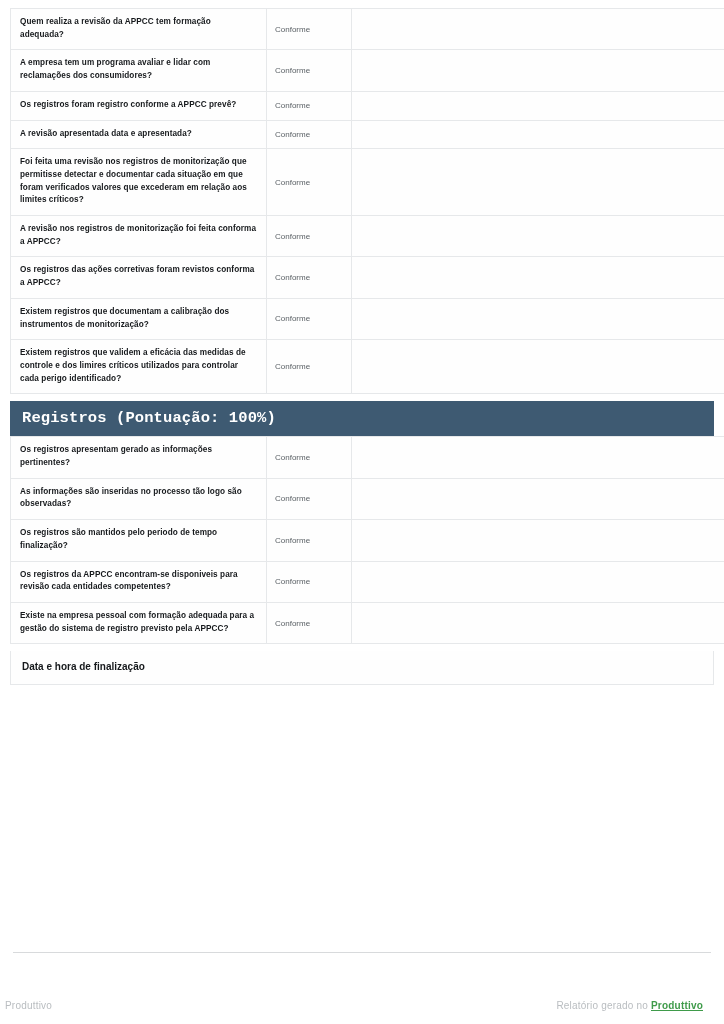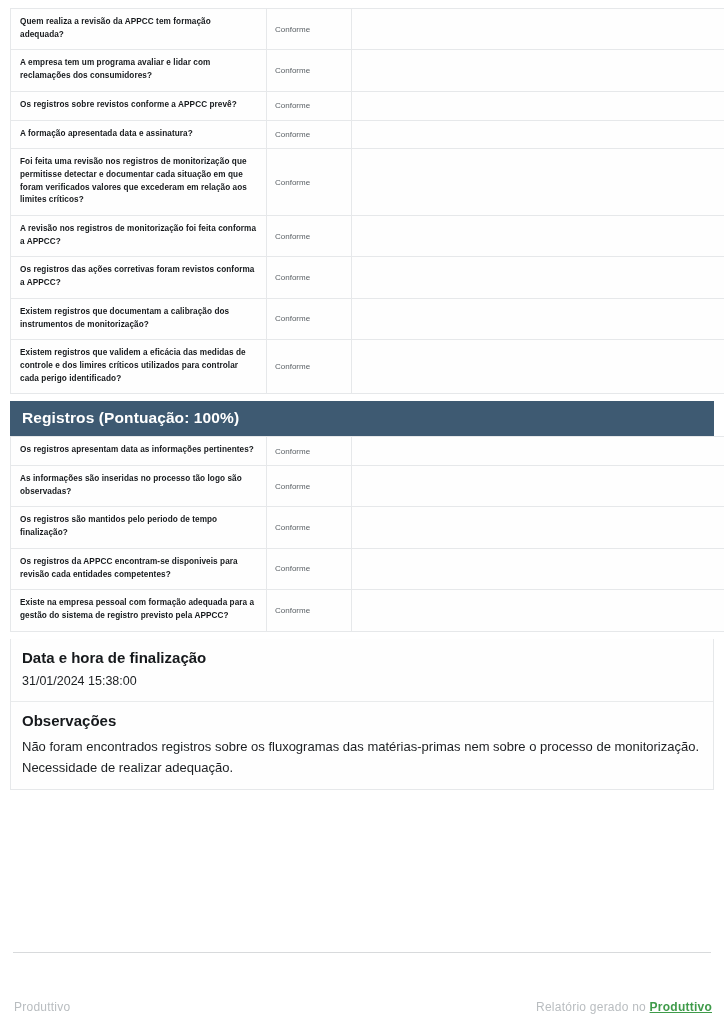--- a/index.html
+++ b/index.html
@@ -66,38 +66,39 @@
   
   .section-bar {
     width: 704px;
     box-sizing: border-box;
     background: #3e5a72;
     color: #ffffff;
     font-size: 15.5px;
     font-weight: bold;
     padding: 8px 12px 9px 12px;
     letter-spacing: 0.1px;
+    font-family: Liberation Mono, monospace;
   }
   .bar-spacer-top { height: 7px; }
 
   
   .final-block {
     width: 704px;
     box-sizing: border-box;
     border: 1px solid #e6e8ea;
     border-top: none;
     background: #fefefe;
   }
   .final-row {
     padding: 8px 11px 10px 11px;
     border-bottom: 1px solid #e9ebec;
   }
   .final-row:last-child { border-bottom: none; }
   .final-label {
-    font-size: 15px;
+    font-size: 10px;
     font-weight: bold;
     color: #16191c;
     line-height: 1.5;
   }
   .final-value {
     font-size: 12.5px;
     font-weight: normal;
     color: #1c1f22;
     line-height: 1.6;
     margin-top: 2px;
@@ -124,27 +125,27 @@
   .footer-rule {
     position: absolute;
     left: 13px;
     top: 952px;
     width: 698px;
     height: 1px;
     background: #d8dadc;
   }
   .footer {
     position: absolute;
-    left: 14px;
+    left: 5px;
     top: 1000px;
     width: 698px;
     display: flex;
     justify-content: space-between;
     align-items: baseline;
-    font-size: 12px;
+    font-size: 10px;
     color: #b9bdc0;
     letter-spacing: 0.02em;
   }
   .footer-right { color: #b9bdc0; text-align: center; }
   .brand-link {
     color: #3f9b4a;
     text-decoration: underline;
     font-weight: bold;
   }
 </style>
@@ -161,26 +162,26 @@
           <td class="q">Quem realiza a revisão da APPCC tem formação adequada?</td>
           <td class="status">Conforme</td>
           <td class="blank"></td>
         </tr>
         <tr>
           <td class="q">A empresa tem um programa avaliar e lidar com reclamações dos consumidores?</td>
           <td class="status">Conforme</td>
           <td class="blank"></td>
         </tr>
         <tr>
-          <td class="q">Os registros sobre revistos conforme a APPCC prevê?</td>
-          <td class="status">Conforme</td>
-          <td class="blank"></td>
-        </tr>
-        <tr>
-          <td class="q">A formação apresentada data e assinatura?</td>
+          <td class="q">Os registros foram registro conforme a APPCC prevê?</td>
+          <td class="status">Conforme</td>
+          <td class="blank"></td>
+        </tr>
+        <tr>
+          <td class="q">A revisão apresentada data e apresentada?</td>
           <td class="status">Conforme</td>
           <td class="blank"></td>
         </tr>
         <tr>
           <td class="q">Foi feita uma revisão nos registros de monitorização que permitisse detectar e documentar cada situação em que foram verificados valores que excederam em relação aos limites críticos?</td>
           <td class="status">Conforme</td>
           <td class="blank"></td>
         </tr>
         <tr>
           <td class="q">A revisão nos registros de monitorização foi feita conforma a APPCC?</td>
@@ -204,21 +205,21 @@
         </tr>
       </tbody>
     </table>
 
     <div class="bar-spacer-top"></div>
     <div class="section-bar">Registros (Pontuação: 100%)</div>
 
     <table class="checklist">
       <tbody>
         <tr>
-          <td class="q">Os registros apresentam data as informações pertinentes?</td>
+          <td class="q">Os registros apresentam gerado as informações pertinentes?</td>
           <td class="status">Conforme</td>
           <td class="blank"></td>
         </tr>
         <tr>
           <td class="q">As informações são inseridas no processo tão logo são observadas?</td>
           <td class="status">Conforme</td>
           <td class="blank"></td>
         </tr>
         <tr>
           <td class="q">Os registros são mantidos pelo periodo de tempo finalização?</td>
@@ -237,27 +238,22 @@
         </tr>
       </tbody>
     </table>
 
     <div class="bar-spacer-top"></div>
 
     <div class="final-block">
 
       <div class="final-row">
         <div class="final-label">Data e hora de finalização</div>
-        <div class="final-value">31/01/2024 15:38:00</div>
       </div>
 
-      <div class="final-row">
-        <div class="final-label">Observações</div>
-        <div class="obs-value">Não foram encontrados registros sobre os fluxogramas das matérias-primas nem sobre o processo de monitorização. Necessidade de realizar adequação.</div>
-      </div>
 
 
     </div>
 
   </div>
 
   <div class="footer-rule"></div>
   <div class="footer">
     <span class="footer-left">Produttivo</span>
     <span class="footer-right"><span>Relatório gerado no </span><a class="brand-link" href="#">Produttivo</a></span>

